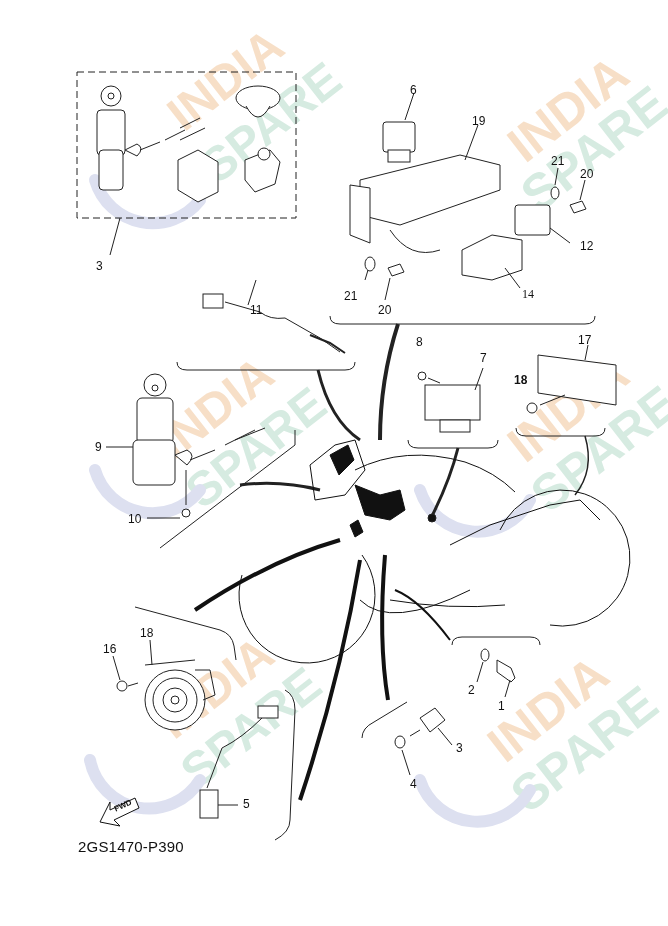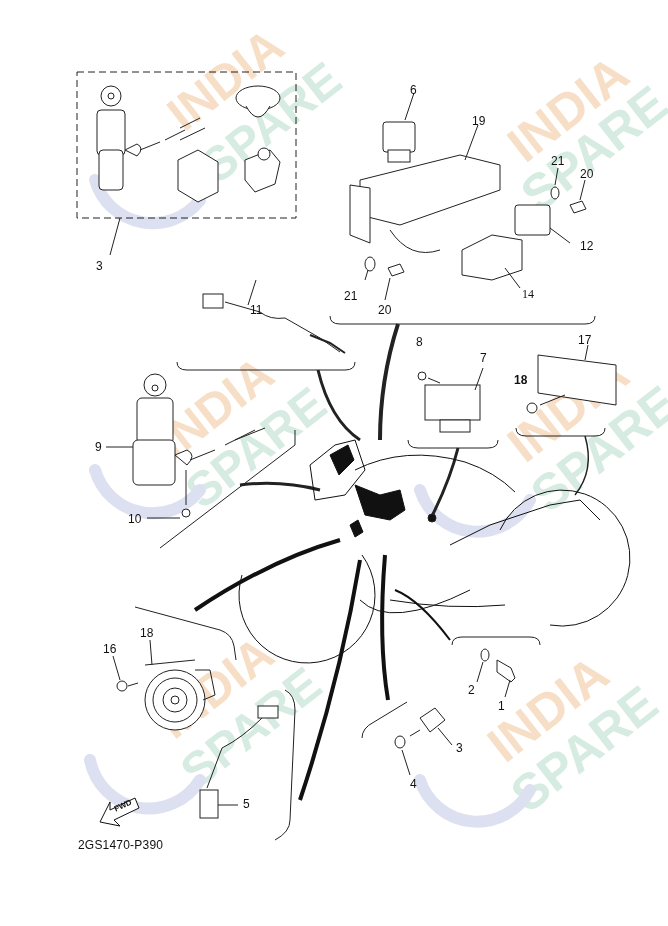--- a/index.html
+++ b/index.html
@@ -1,19 +1,19 @@
 <!DOCTYPE html>
 <html><head>
 <meta charset="utf-8">
 <style>
   html, body { margin: 0; padding: 0; background: #ffffff; }
   body { width: 668px; height: 926px; position: relative; overflow: hidden; font-family: "Liberation Sans", sans-serif; }
   #diagram { position: absolute; left: 0; top: 0; width: 668px; height: 926px; }
   .callout { position: absolute; font-size: 12px; color: #111; font-family: "Liberation Sans", sans-serif; line-height: 1; }
-  .code { position: absolute; left: 78px; top: 838px; font-size: 12px; color: #111; letter-spacing: 0.2px; }
+  .code { position: absolute; left: 78px; top: 838px; font-size: 15px; color: #111; letter-spacing: 0.2px; }
   .wm { position: absolute; font-family: "Liberation Sans", sans-serif; font-weight: bold; pointer-events: none; }
 </style>
 </head>
 <body>
 
 <div class="wm" style="left:160px;top:52px;font-size:48px;color:#f7dfc7;transform:rotate(-38deg);">INDIA</div>
 <div class="wm" style="left:190px;top:95px;font-size:48px;color:#d6ebe1;transform:rotate(-38deg);">SPARE</div>
 <div class="wm" style="left:500px;top:80px;font-size:50px;color:#f7dfc7;transform:rotate(-38deg);">INDIA</div>
 <div class="wm" style="left:510px;top:120px;font-size:50px;color:#d6ebe1;transform:rotate(-38deg);">SPARE</div>
 <div class="wm" style="left:150px;top:380px;font-size:48px;color:#f7dfc7;transform:rotate(-38deg);">INDIA</div>

